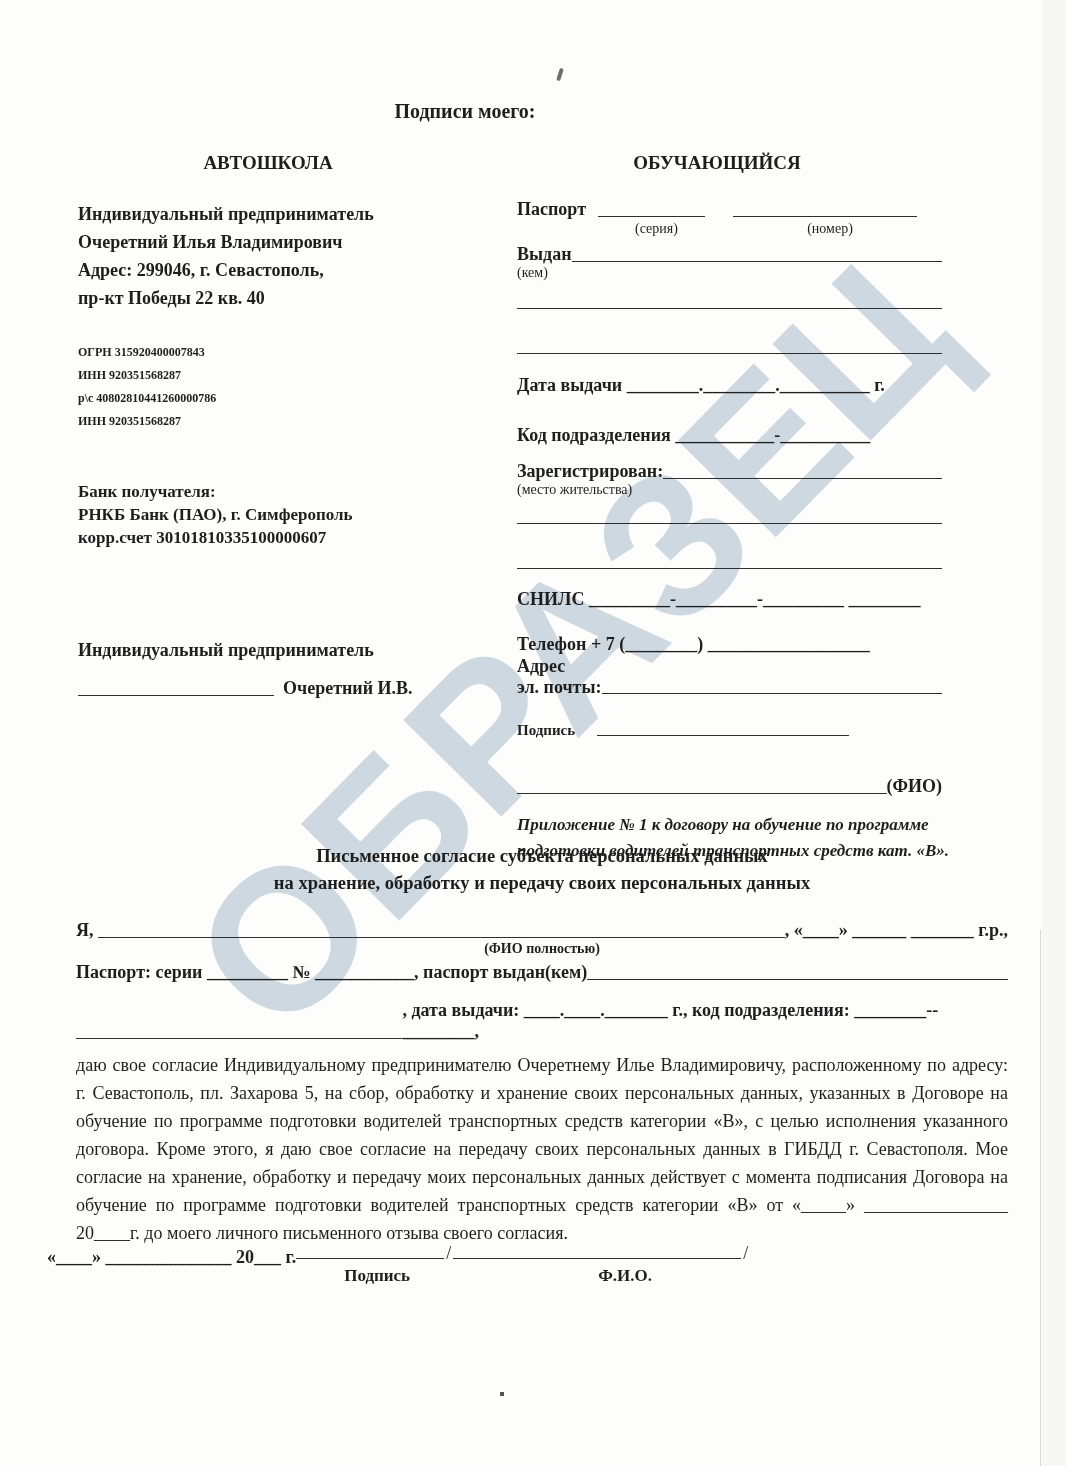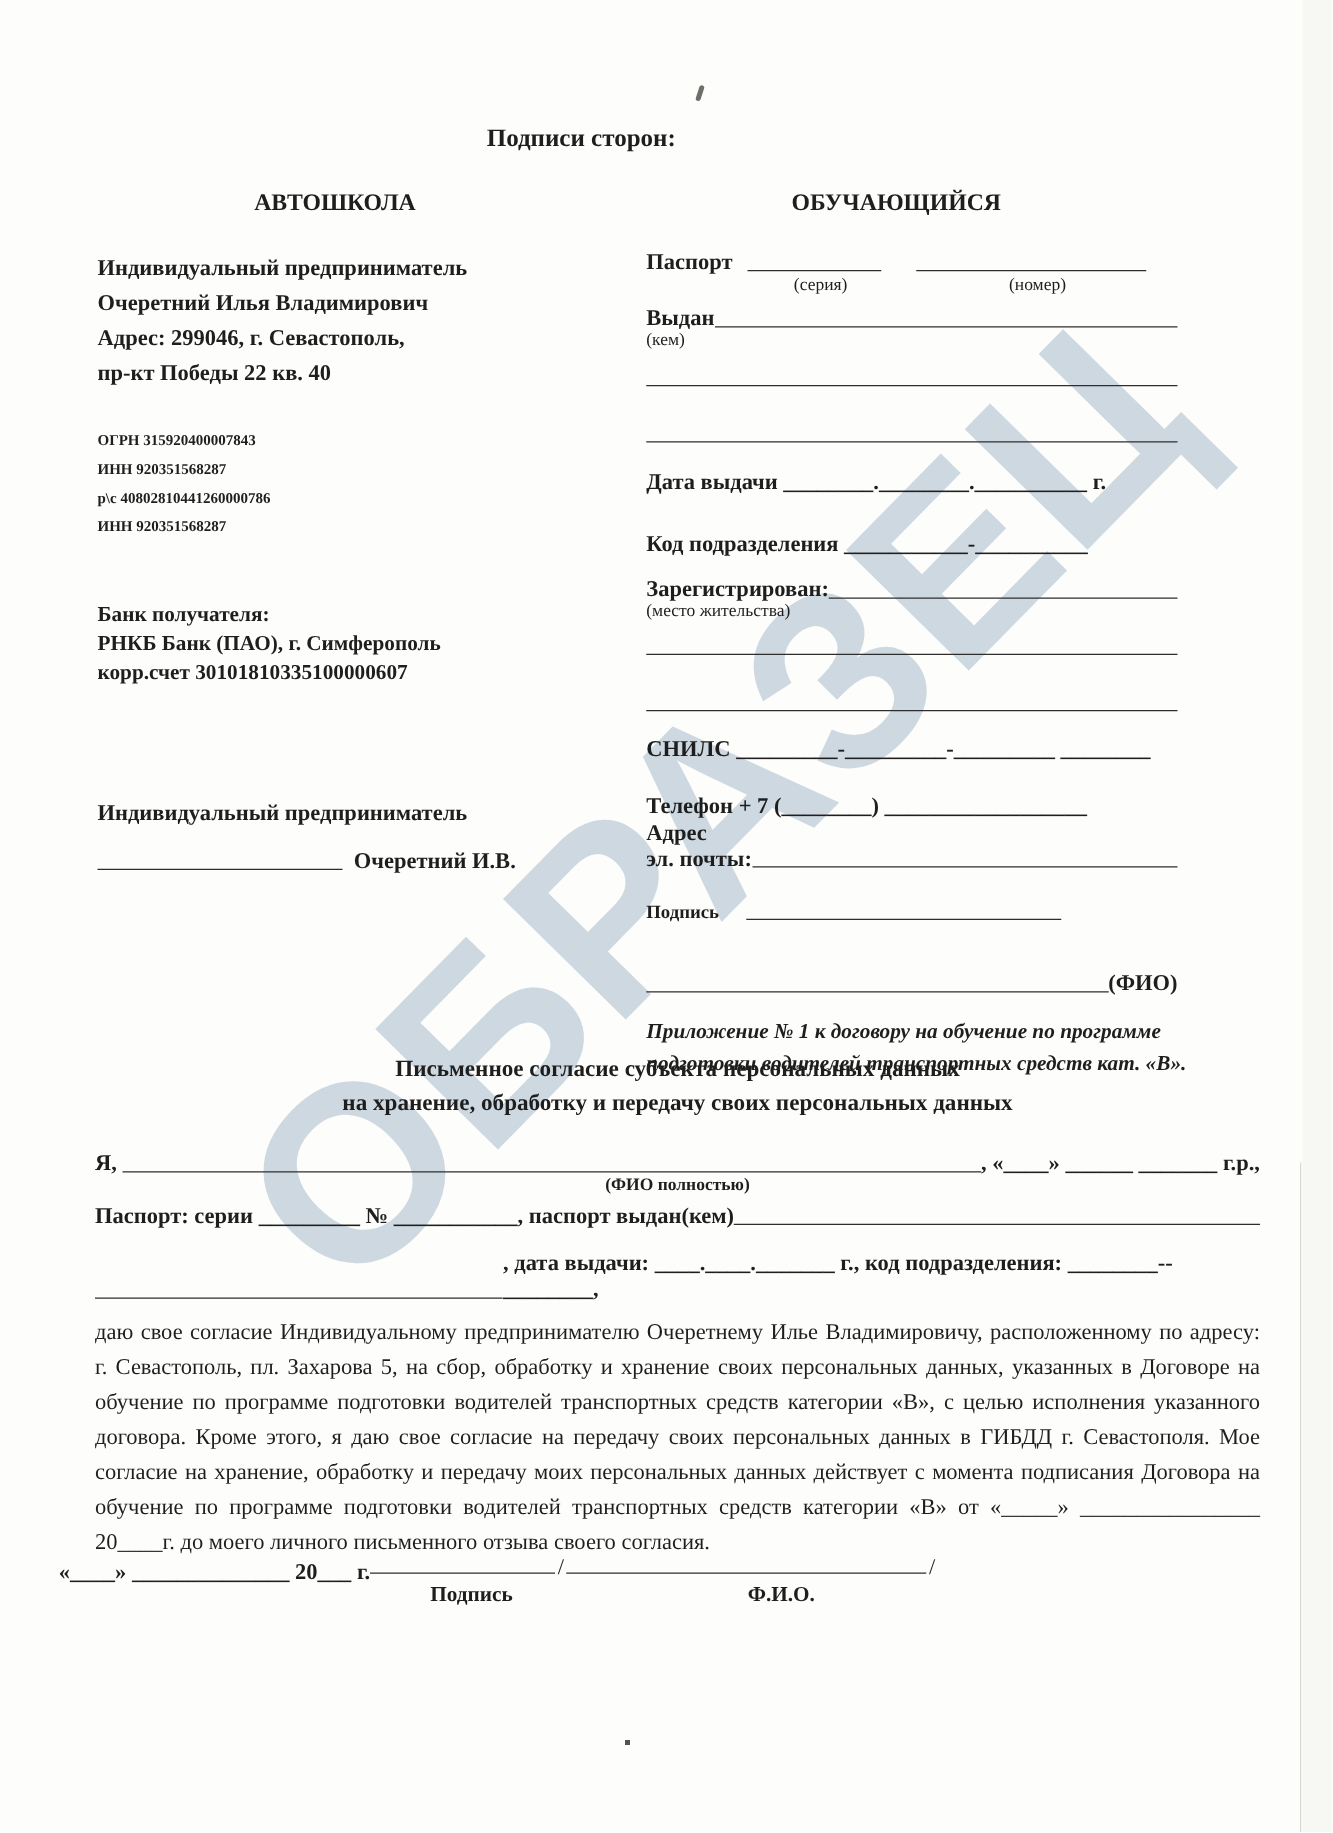--- a/index.html
+++ b/index.html
@@ -83,21 +83,21 @@
 </style>
 </head>
 <body>
 
 <div class="page">
 
   <div class="watermark">ОБРАЗЕЦ</div>
 
   <div class="content">
 
-    <div class="doc-title">Подписи сторон:</div>
+    <div class="doc-title">Подписи моего:</div>
 
     <div class="col-left">
       <div class="col-head">АВТОШКОЛА</div>
       <div class="info">
         <div>Индивидуальный предприниматель</div>
         <div>Очеретний Илья Владимирович</div>
         <div>Адрес: 299046, г. Севастополь,</div>
         <div>пр-кт Победы 22 кв. 40</div>
       </div>
       <div class="requisites">

